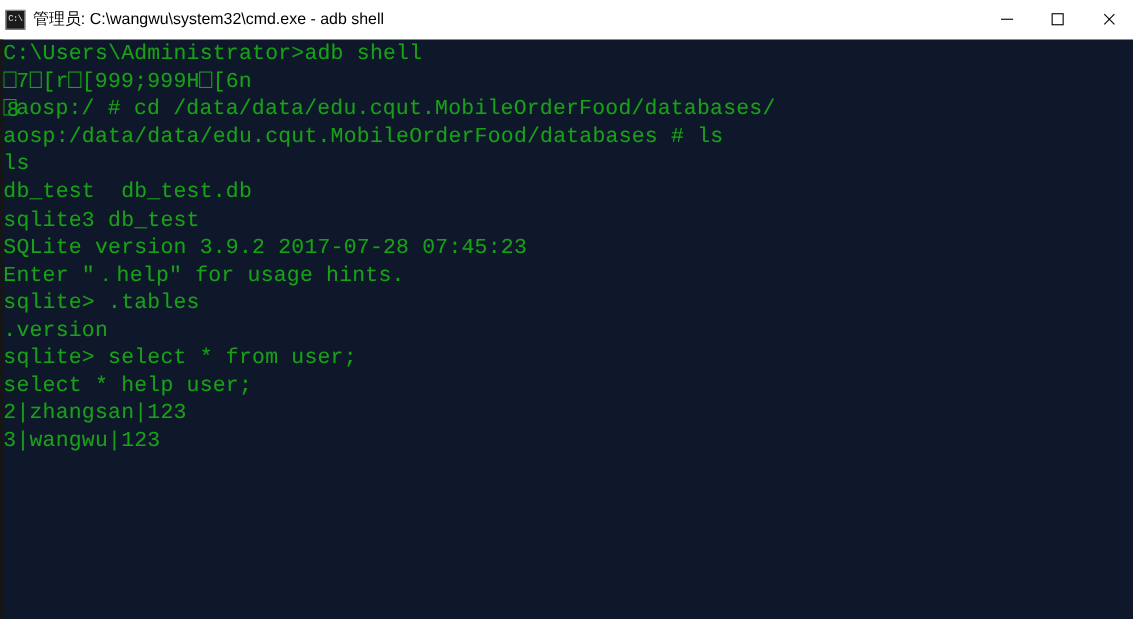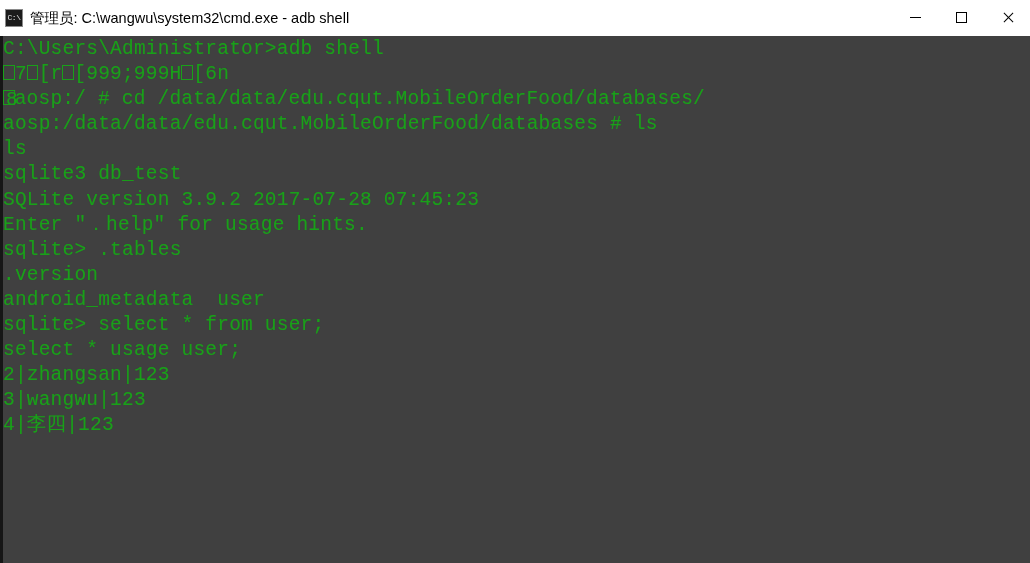--- a/index.html
+++ b/index.html
@@ -102,21 +102,21 @@
     width: 13px;
     height: 0;
     border-top: 1.4px solid #000000;
   }
   .wc-close-glyph::before { transform: rotate(45deg); }
   .wc-close-glyph::after  { transform: rotate(-45deg); }
 
   
   #console {
     flex: 1 1 auto;
-    background: #404040;
+    background: #0f172a;
     position: relative;
     overflow: hidden;
     border-left: 3px solid #161616;
     box-sizing: border-box;
   }
   #console-lines {
     position: absolute;
     left: 0;
     top: 1px;
     width: 100%;
@@ -184,27 +184,26 @@
     </div>
   </div>
 
   <div id="console">
     <div id="console-lines">
         <div class="line">C:\Users\Administrator&gt;adb shell</div>
         <div class="line"><span class="esc-box"></span>7<span class="esc-box"></span>[r<span class="esc-box"></span>[999;999H<span class="esc-box"></span>[6n</div>
         <div class="line"><span class="esc-overlap"><span class="bx"></span><span class="ch">8</span></span>aosp:/ # cd /data/data/edu.cqut.MobileOrderFood/databases/</div>
         <div class="line">aosp:/data/data/edu.cqut.MobileOrderFood/databases # ls</div>
         <div class="line">ls</div>
+        <div class="line">db_test  db_test.db</div>
         <div class="line">sqlite3 db_test</div>
         <div class="line">SQLite version 3.9.2 2017-07-28 07:45:23</div>
         <div class="line">Enter "．help" for usage hints.</div>
         <div class="line">sqlite&gt; .tables</div>
         <div class="line">.version</div>
-        <div class="line">android_metadata  user</div>
         <div class="line">sqlite&gt; select * from user;</div>
-        <div class="line">select * usage user;</div>
+        <div class="line">select * help user;</div>
         <div class="line">2|zhangsan|123</div>
         <div class="line">3|wangwu|123</div>
-        <div class="line">4|李四|123</div>
       </div>
   </div>
 
 </div>
 
 </body></html>

